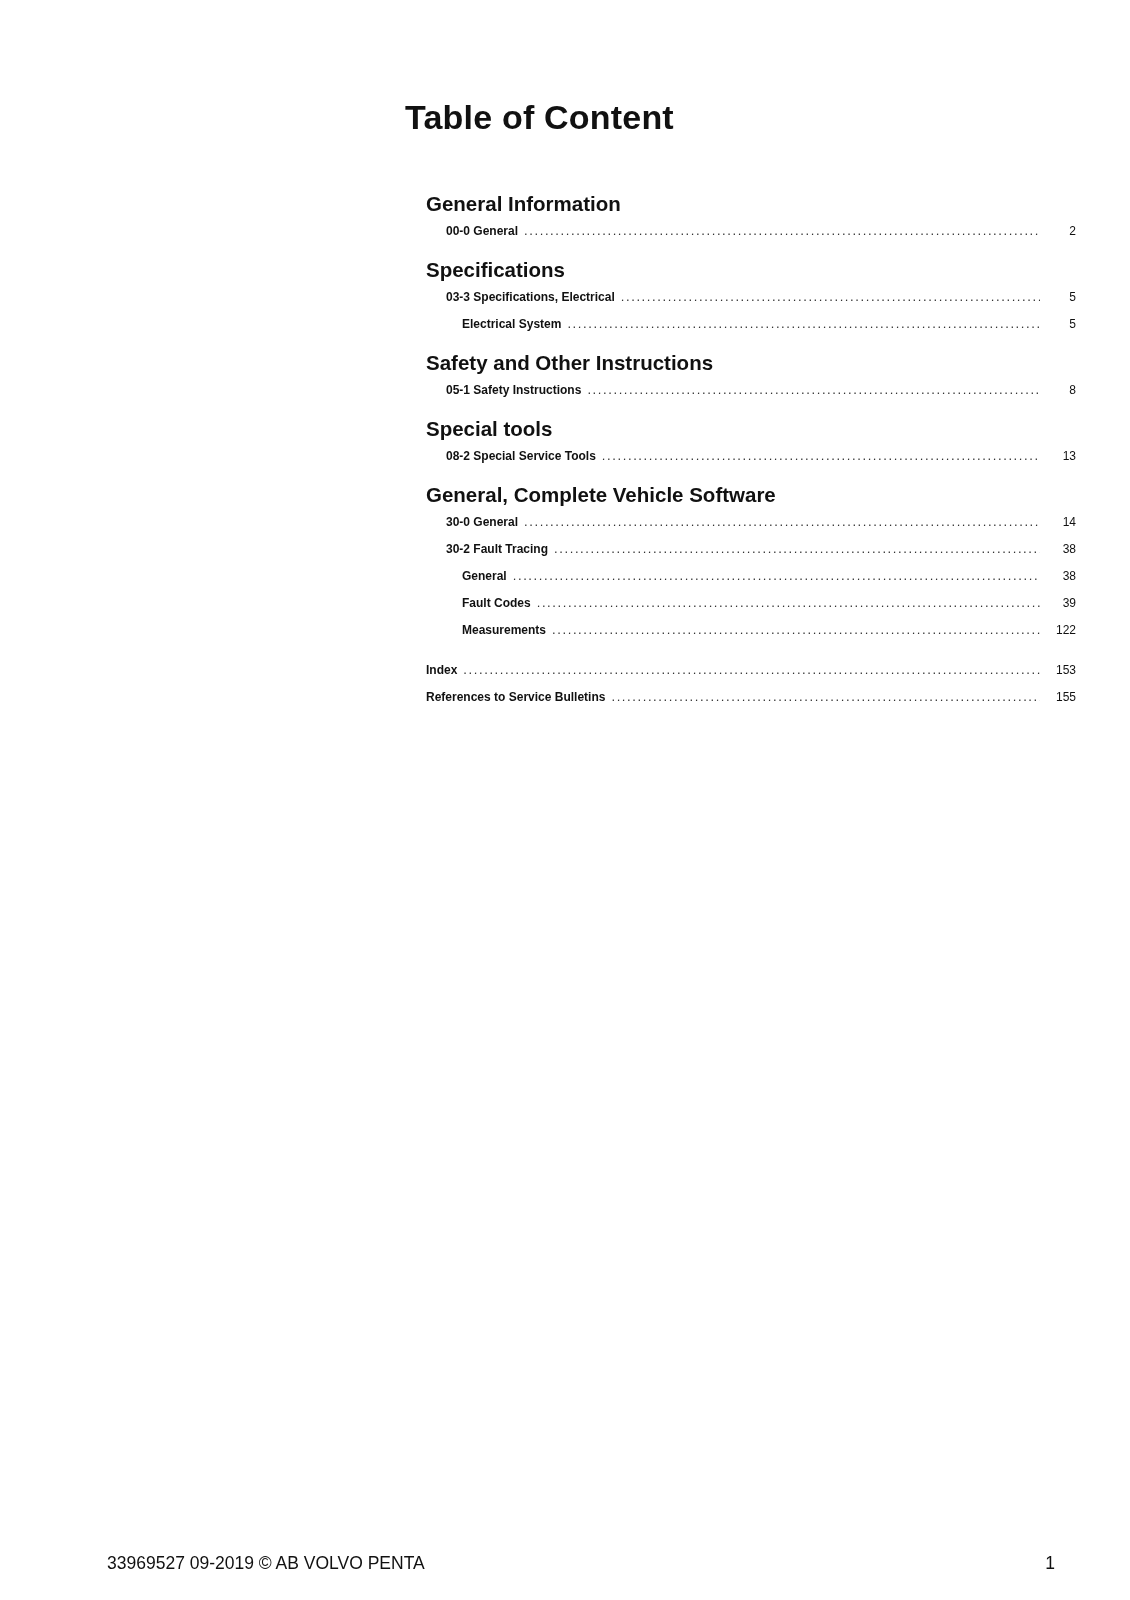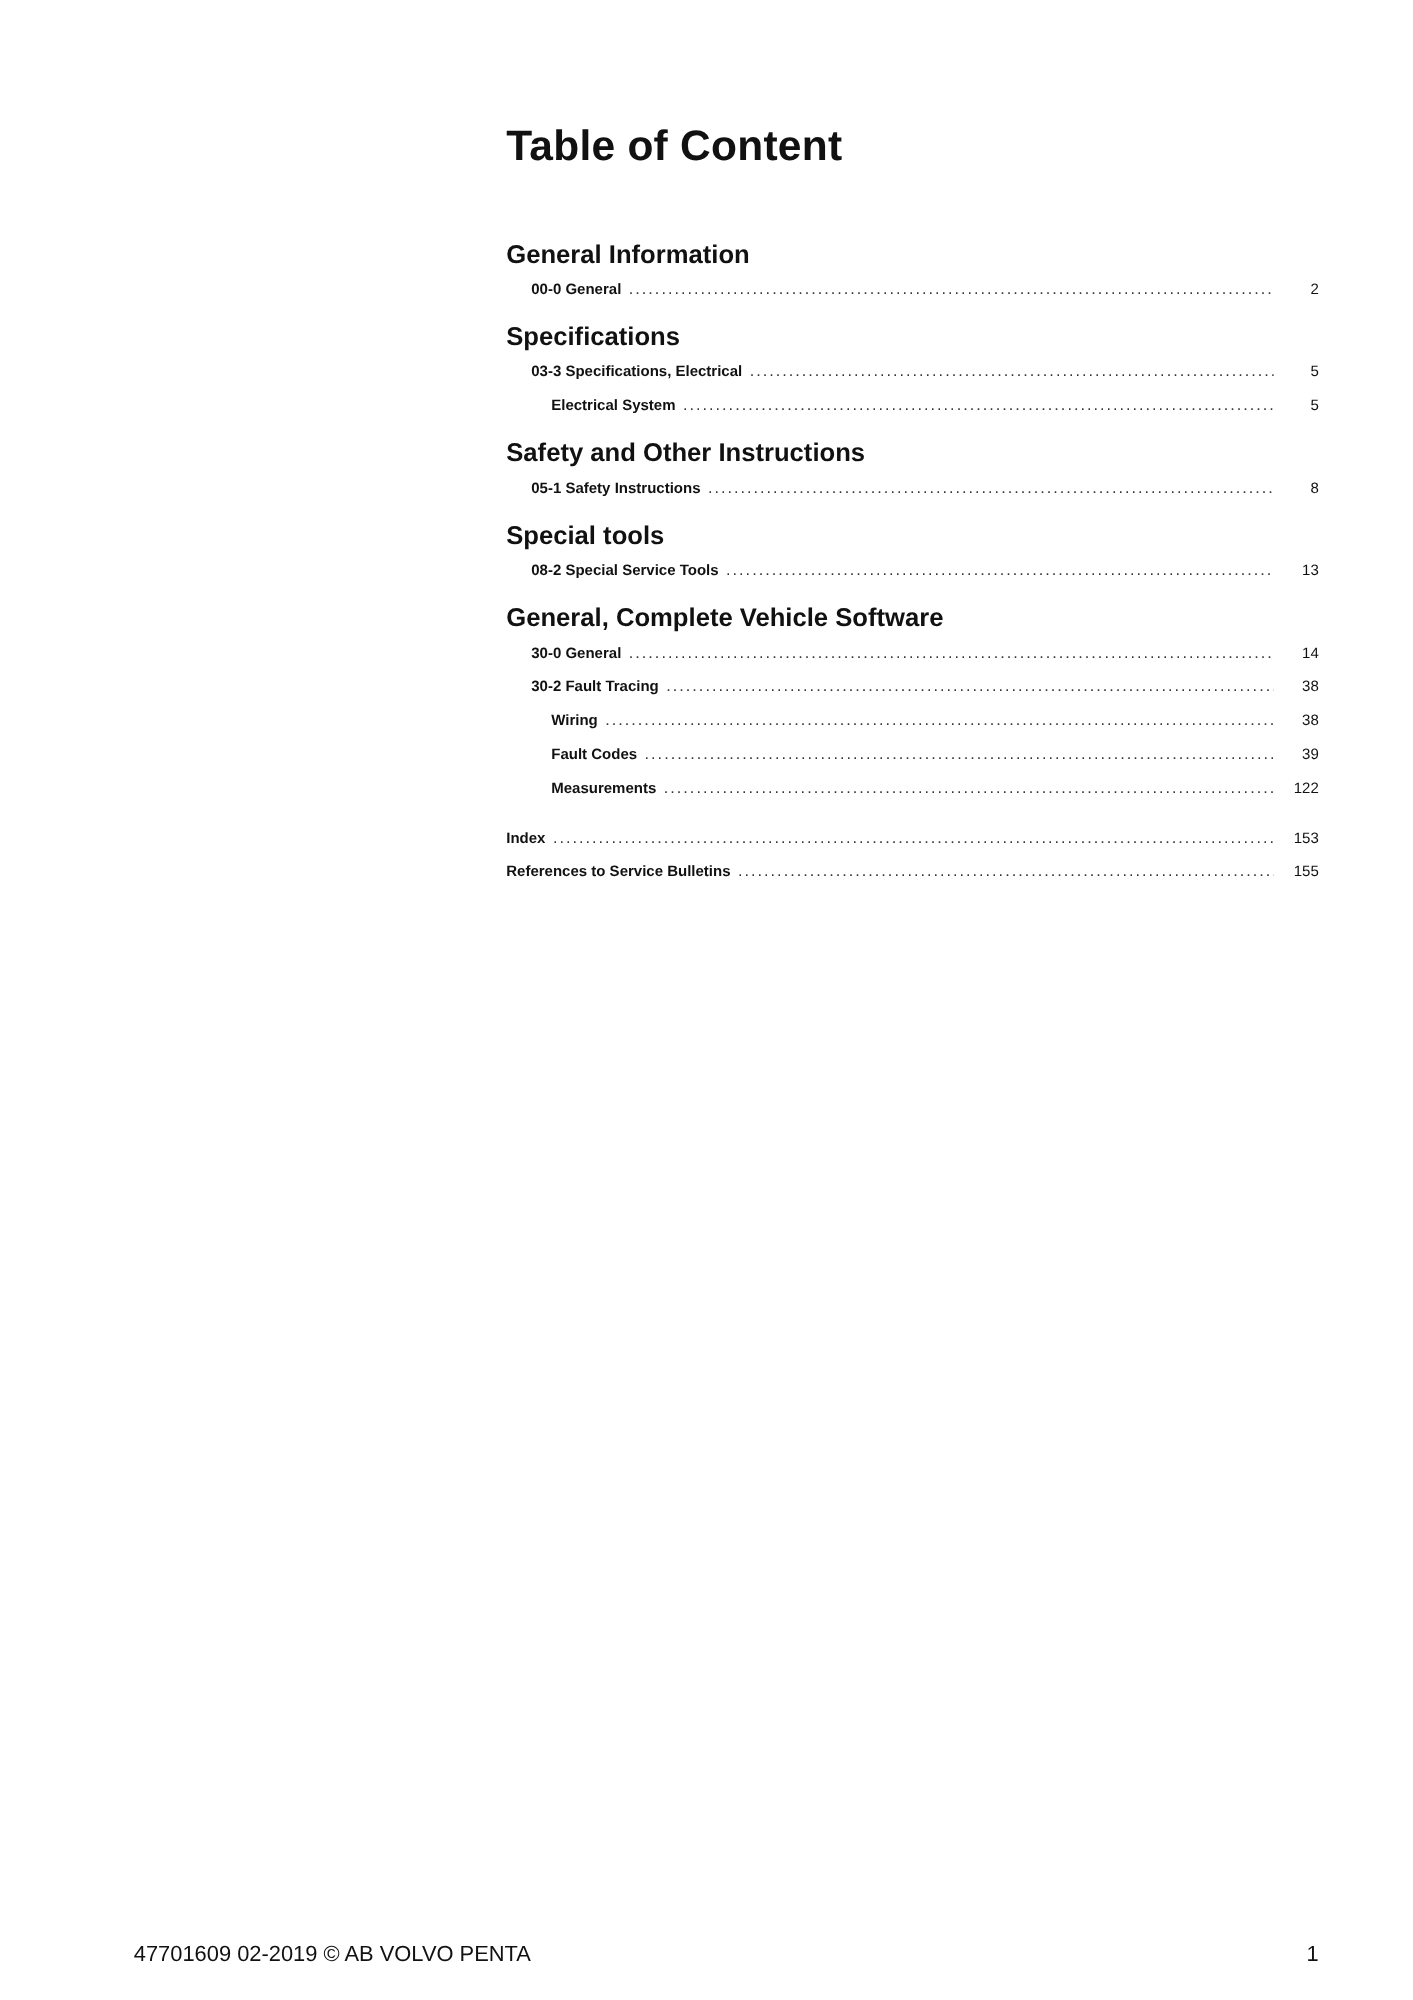--- a/index.html
+++ b/index.html
@@ -5,21 +5,21 @@
   html, body { margin: 0; padding: 0; background: #ffffff; }
   body {
     width: 1130px; height: 1600px; position: relative; overflow: hidden;
     font-family: "Liberation Sans", "DejaVu Sans", sans-serif; color: #111111;
   }
   .page-title {
     position: absolute; left: 405px; top: 98px;
     font-size: 34px; font-weight: bold; letter-spacing: 0.2px; margin: 0; text-align: center;
   }
   .toc {
-    position: absolute; left: 405px; top: 191px; width: 650px;
+    position: absolute; left: 426px; top: 191px; width: 650px;
   }
   .section { margin-bottom: 13px; }
   .section-heading {
     font-size: 20.5px; font-weight: bold; line-height: 26px; height: 26px;
     white-space: nowrap;
   }
   .entry {
     display: flex; align-items: baseline; font-weight: bold; font-size: 12px;
     line-height: 27px; height: 27px; white-space: nowrap;
   }
@@ -98,21 +98,21 @@
       <span class="label">30-0 General</span>
       <span class="leader"></span>
       <span class="page">14</span>
     </div>
     <div class="entry lvl1">
       <span class="label">30-2 Fault Tracing</span>
       <span class="leader"></span>
       <span class="page">38</span>
     </div>
     <div class="entry lvl2">
-      <span class="label">Wiring</span>
+      <span class="label">General</span>
       <span class="leader"></span>
       <span class="page">38</span>
     </div>
     <div class="entry lvl2">
       <span class="label">Fault Codes</span>
       <span class="leader"></span>
       <span class="page">39</span>
     </div>
     <div class="entry lvl2">
       <span class="label">Measurements</span>
@@ -131,15 +131,15 @@
     </div>
     <div class="entry lvl0">
       <span class="label">References to Service Bulletins</span>
       <span class="leader"></span>
       <span class="page">155</span>
     </div>
   </div>
 </div>
 
 <div class="footer">
-  <span>47701609 02-2019  © AB VOLVO PENTA</span>
+  <span>33969527 09-2019  © AB VOLVO PENTA</span>
   <span>1</span>
 </div>
 
 </body></html>

